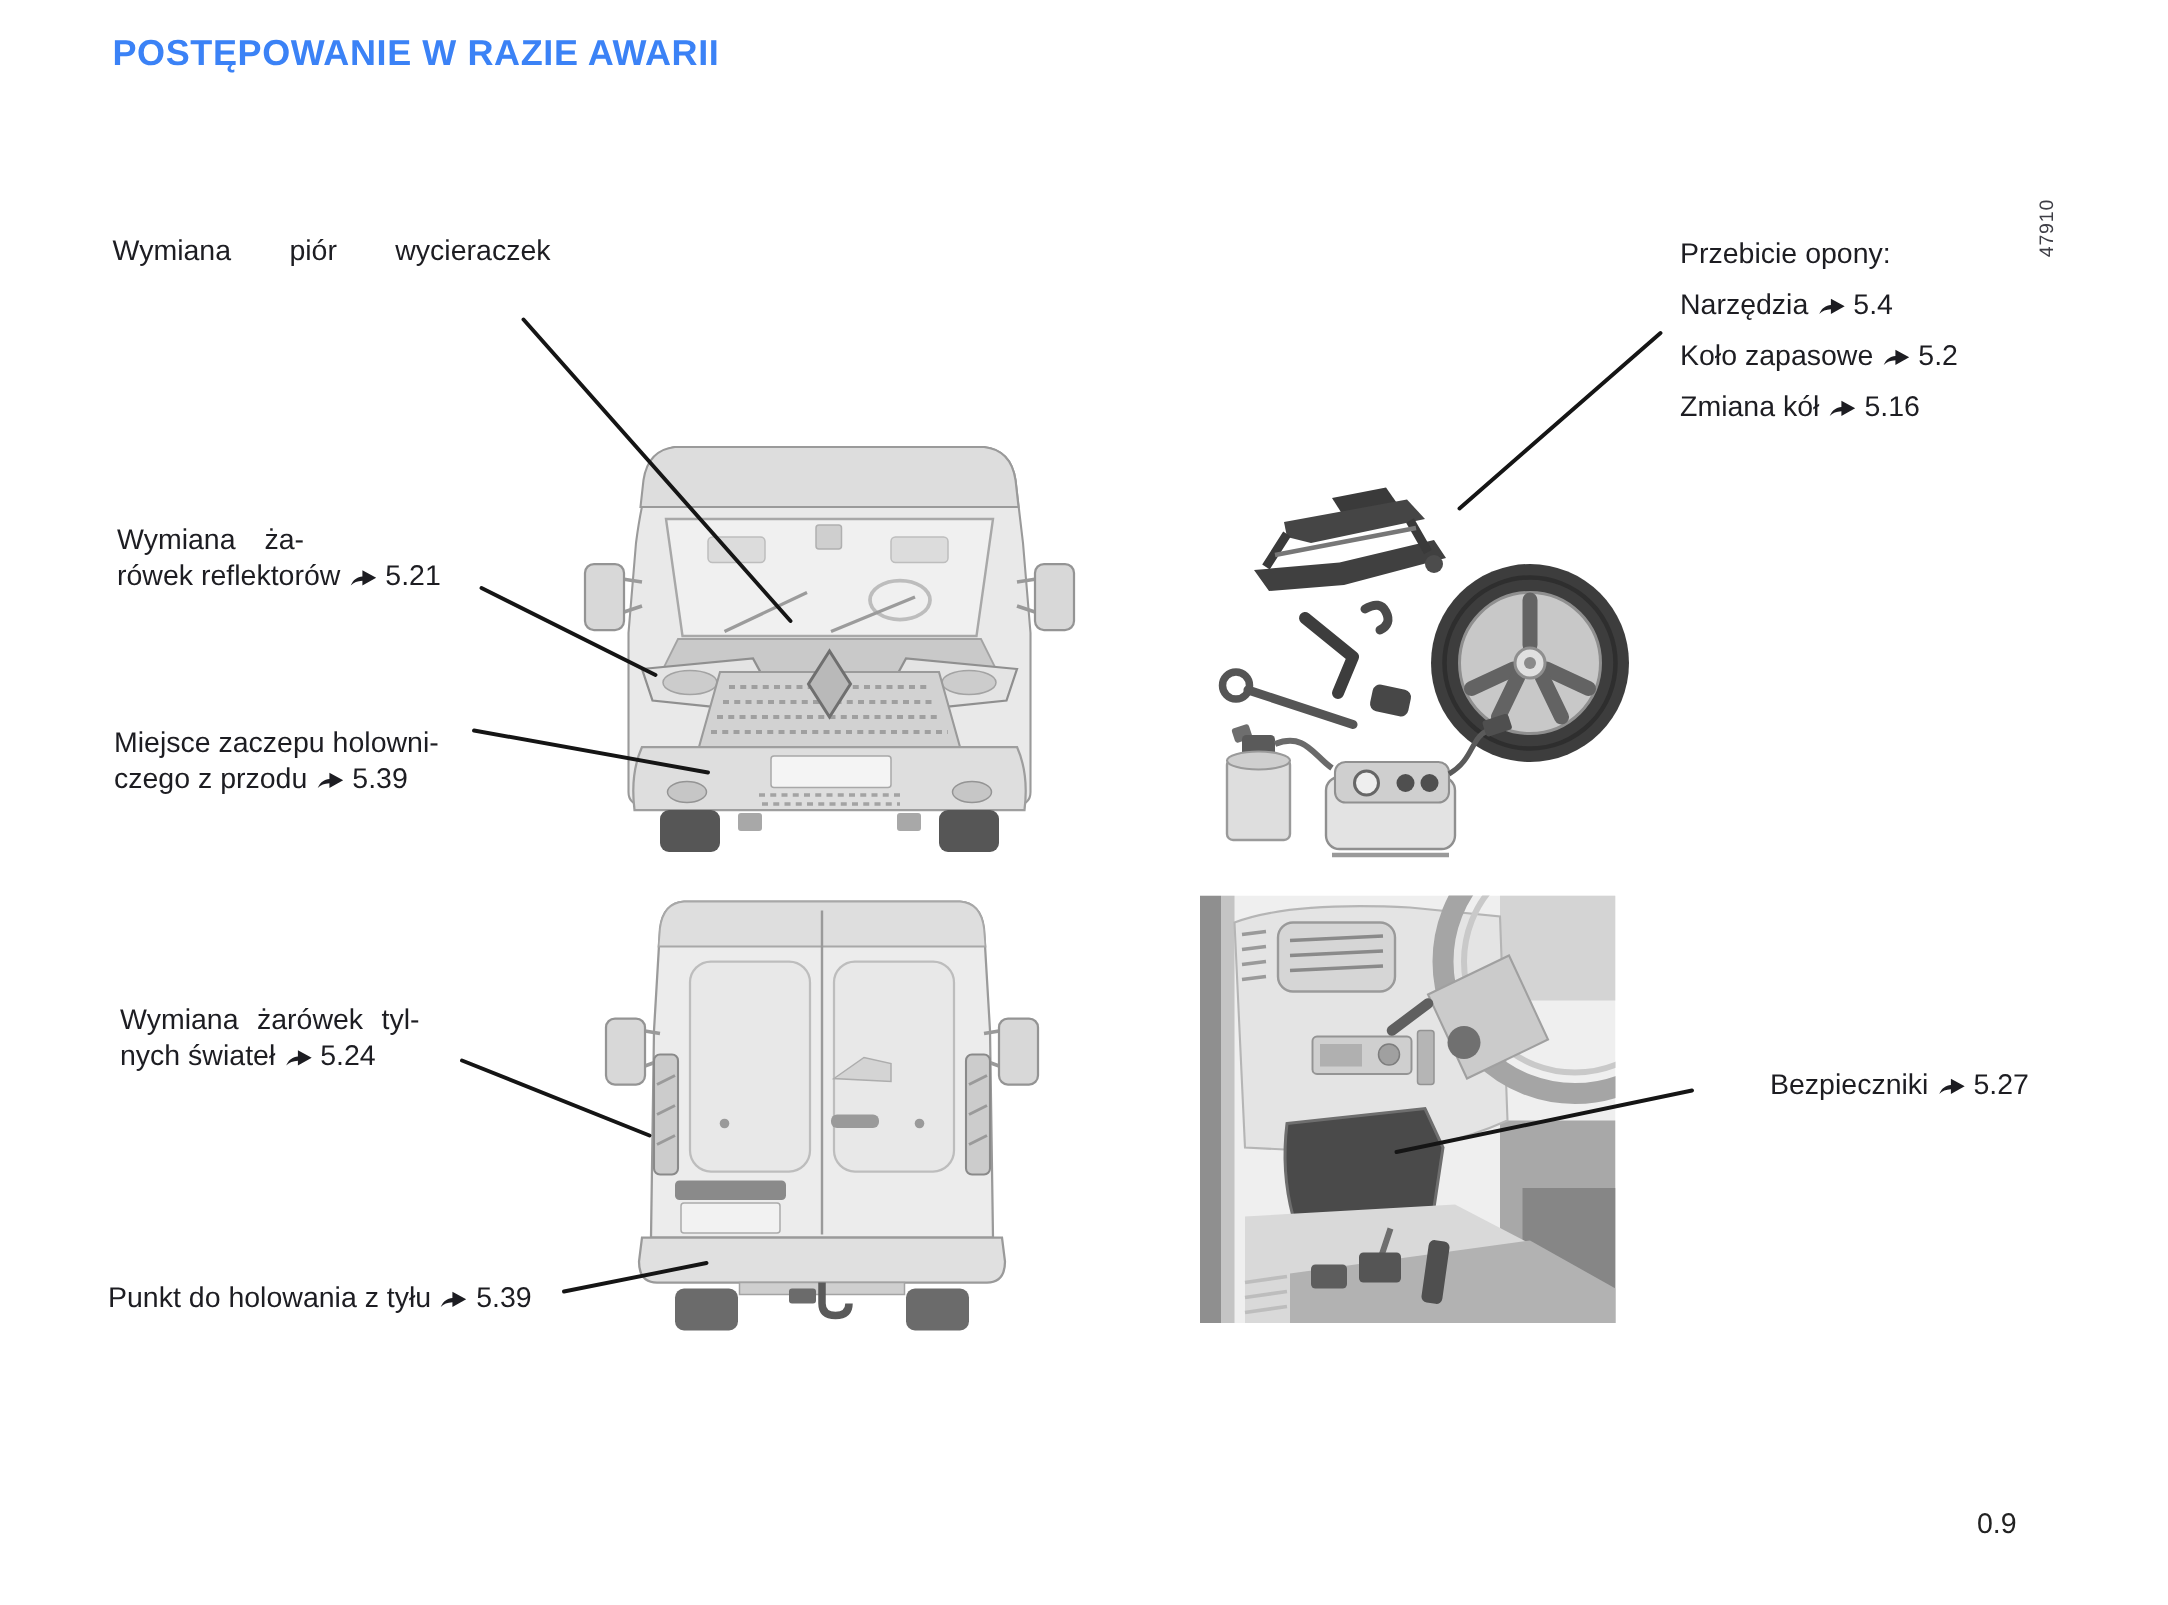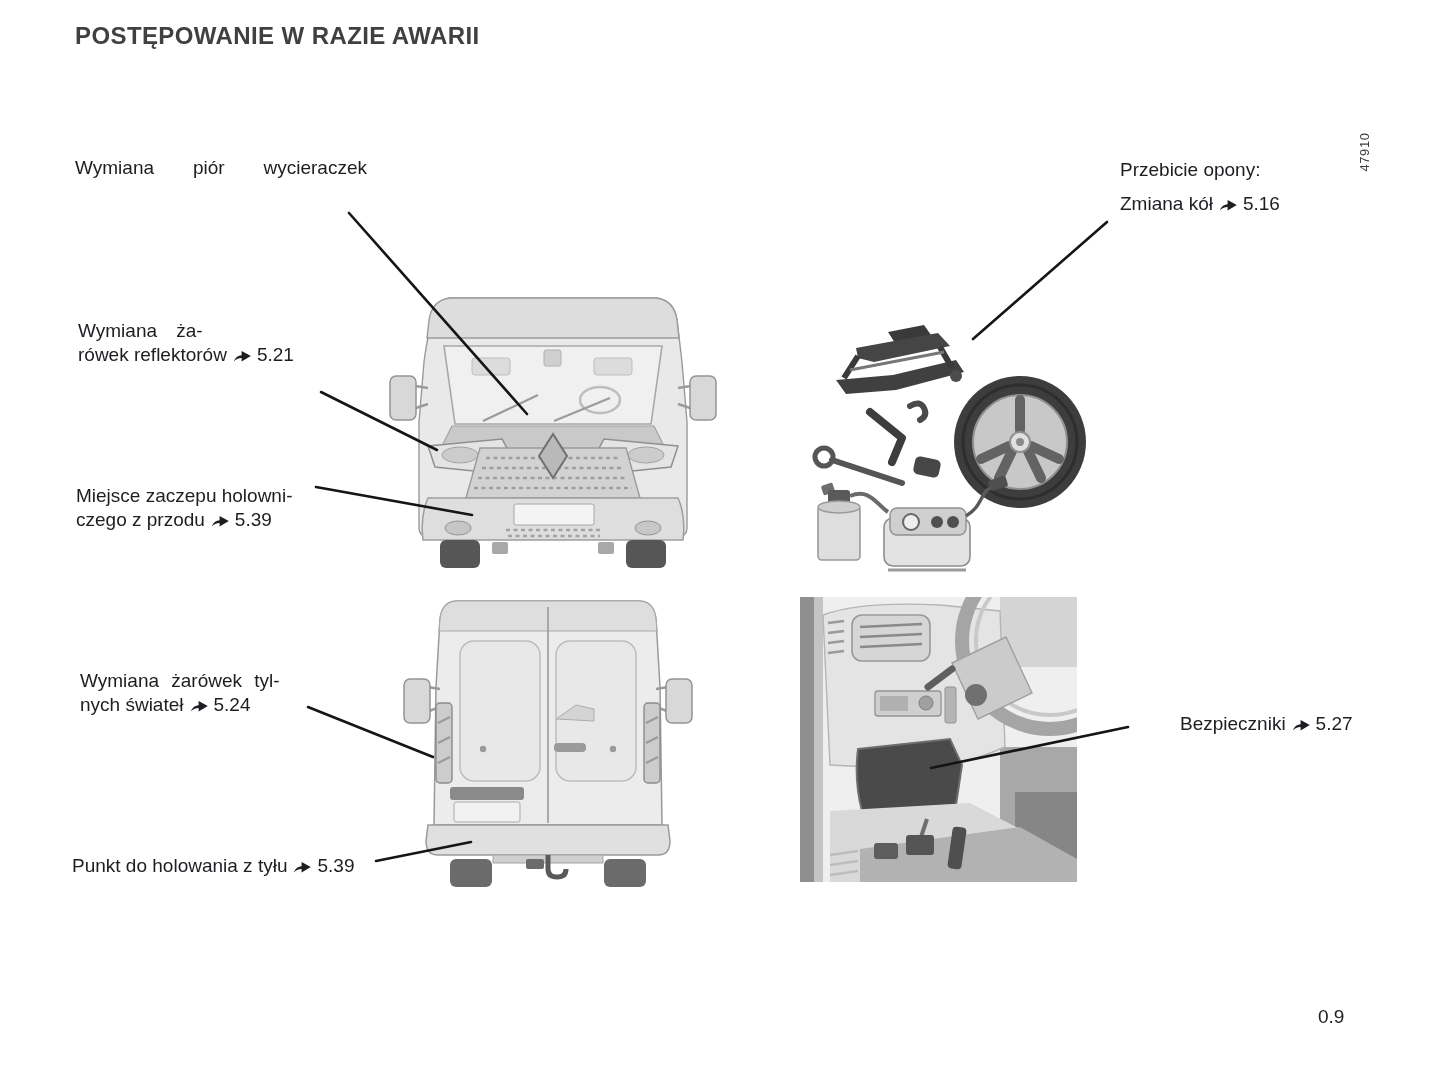--- a/index.html
+++ b/index.html
@@ -3,21 +3,21 @@
 <meta charset="utf-8">
 <style>
   html,body{margin:0;padding:0;}
   body{
     width:1445px;height:1070px;position:relative;background:#ffffff;
     font-family:"Liberation Sans","DejaVu Sans",sans-serif;
     color:#1d1d22;overflow:hidden;
   }
   h1.title{
     position:absolute;left:75px;top:22px;margin:0;
-    font-size:24px;font-weight:bold;letter-spacing:.4px;color:#404040;
+    font-size:24px;font-weight:bold;letter-spacing:.4px;color:#3b82f6;
   }
   .label{position:absolute;font-size:19px;line-height:24px;color:#1d1d22;}
   .label .ln{display:block;white-space:nowrap;}
   .label .jfull{text-align:justify;text-align-last:justify;white-space:normal;}
   .ws14{word-spacing:14px;}
   .ws7{word-spacing:7px;}
   .ref-arrow{width:19px;height:13px;display:inline-block;vertical-align:-1px;margin:0 5px 0 6px;fill:#1d1d22;}
   .rlist .ln{display:block;line-height:34px;white-space:nowrap;}
   .fig-num{
     position:absolute;left:1364px;top:152px;
@@ -30,21 +30,21 @@
 </style>
 </head>
 <body>
 
 <h1 class="title">POSTĘPOWANIE W RAZIE AWARII</h1>
 
 <div class="label" style="left:75px;top:156px;width:292px;">
   <span class="ln jfull">Wymiana piór wycieraczek</span>
 </div>
 
-<div class="label" style="left:78px;top:319px;width:262px;">
+<div class="label" style="left:78px;top:349px;width:262px;">
   <span class="ln ws14">Wymiana ża-</span>
   <span class="ln"><span>rówek reflektorów</span><svg class="ref-arrow" viewBox="0 0 19 13">
         <path d="M0.8,12.4 C2.6,8.2 5.2,6.6 8.6,6.3 L8.6,2.1 L17.8,7.1 L8.6,12.4 L8.6,9.1 C5.4,9.2 2.8,10.3 0.8,12.4 Z"></path>
       </svg><span>5.21</span></span>
 </div>
 
 <div class="label" style="left:76px;top:464px;width:282px;margin-top:20px;">
   <span class="ln">Miejsce zaczepu holowni-</span>
   <span class="ln"><span>czego z przodu</span><svg class="ref-arrow" viewBox="0 0 19 13">
         <path d="M0.8,12.4 C2.6,8.2 5.2,6.6 8.6,6.3 L8.6,2.1 L17.8,7.1 L8.6,12.4 L8.6,9.1 C5.4,9.2 2.8,10.3 0.8,12.4 Z"></path>
@@ -59,20 +59,26 @@
 </div>
 
 <div class="label" style="left:72px;top:854px;">
   <span class="ln"><span>Punkt do holowania z tyłu</span><svg class="ref-arrow" viewBox="0 0 19 13">
         <path d="M0.8,12.4 C2.6,8.2 5.2,6.6 8.6,6.3 L8.6,2.1 L17.8,7.1 L8.6,12.4 L8.6,9.1 C5.4,9.2 2.8,10.3 0.8,12.4 Z"></path>
       </svg><span>5.39</span></span>
 </div>
 
 <div class="label rlist" style="left:1120px;top:153px;">
   <span class="ln">Przebicie opony:</span>
+  <span class="ln"><span>Narzędzia</span><svg class="ref-arrow" viewBox="0 0 19 13">
+        <path d="M0.8,12.4 C2.6,8.2 5.2,6.6 8.6,6.3 L8.6,2.1 L17.8,7.1 L8.6,12.4 L8.6,9.1 C5.4,9.2 2.8,10.3 0.8,12.4 Z"></path>
+      </svg><span>5.4</span></span>
+  <span class="ln"><span>Koło zapasowe</span><svg class="ref-arrow" viewBox="0 0 19 13">
+        <path d="M0.8,12.4 C2.6,8.2 5.2,6.6 8.6,6.3 L8.6,2.1 L17.8,7.1 L8.6,12.4 L8.6,9.1 C5.4,9.2 2.8,10.3 0.8,12.4 Z"></path>
+      </svg><span>5.2</span></span>
   <span class="ln"><span>Zmiana kół</span><svg class="ref-arrow" viewBox="0 0 19 13">
         <path d="M0.8,12.4 C2.6,8.2 5.2,6.6 8.6,6.3 L8.6,2.1 L17.8,7.1 L8.6,12.4 L8.6,9.1 C5.4,9.2 2.8,10.3 0.8,12.4 Z"></path>
       </svg><span>5.16</span></span>
 </div>
 
 <div class="label" style="left:1180px;top:712px;">
   <span class="ln"><span>Bezpieczniki</span><svg class="ref-arrow" viewBox="0 0 19 13">
         <path d="M0.8,12.4 C2.6,8.2 5.2,6.6 8.6,6.3 L8.6,2.1 L17.8,7.1 L8.6,12.4 L8.6,9.1 C5.4,9.2 2.8,10.3 0.8,12.4 Z"></path>
       </svg><span>5.27</span></span>
 </div>

